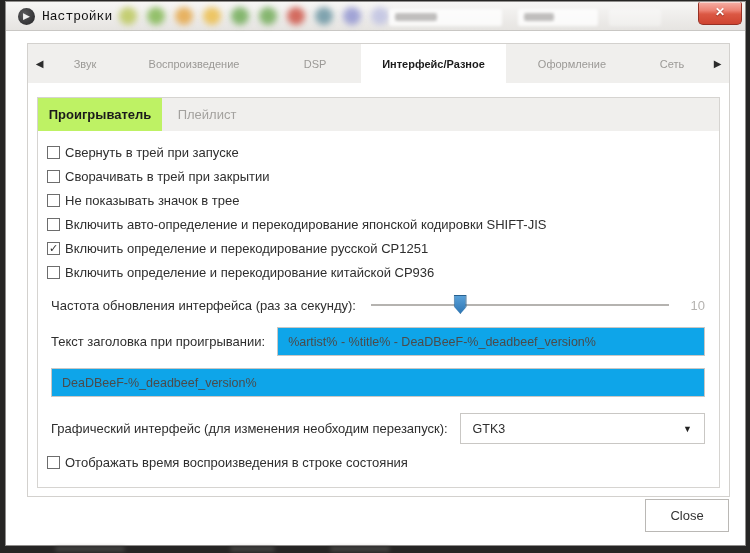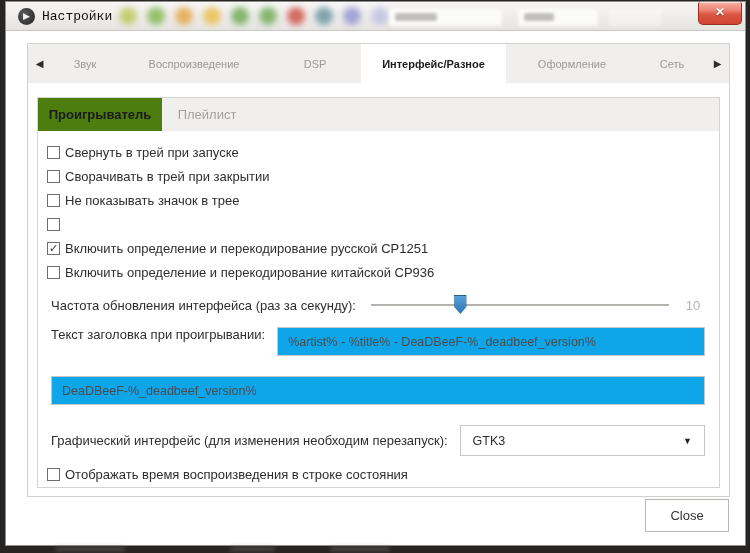--- a/index.html
+++ b/index.html
@@ -44,40 +44,40 @@
   .tab { display:flex; align-items:center; justify-content:center;
          font-size:11px; color:#9b9996; cursor:default; white-space:nowrap; }
   .tab.active { background:#fff; color:#1c1c1c; font-weight:bold; }
 
   
   .subnotebook { position:absolute; left:9px; top:53px; width:683px; height:391px;
                  border:1px solid #d6d4d1; background:#fff; }
   .subtabstrip { display:flex; height:33px; background:#f0efed; }
   .subtab { display:flex; align-items:center; justify-content:center;
             font-size:13px; color:#a3a19e; cursor:default; }
-  .subtab.active { background:#4d7c0f; color:#1b1b1b; font-weight:bold; }
+  .subtab.active { background:#bef264; color:#1b1b1b; font-weight:bold; }
   .subcontent { padding:14px 14px 0 9px; font-size:13px; color:#2e2e2e; }
 
   
   .check-row { display:flex; align-items:center; height:15px; margin-bottom:9px; cursor:default; }
   .checkbox { width:13px; height:13px; border:1px solid #6d6d6d; background:#fff;
               margin-right:5px; flex:none; display:flex; align-items:center; justify-content:center;
               font-size:11px; color:#2e2e2e; line-height:1; }
   .check-row:not(.checked) .mark { display:none; }
 
   .slider-row { display:flex; align-items:center; height:24px; margin:13px 0 10px 4px; }
   .slider-label { flex:none; }
   .slider-track { flex:1; height:2px; background:#b5b3b0; position:relative; margin:0 12px 0 15px; }
   .slider-handle { position:absolute; top:-9px; width:13px; height:19px;
                    background:linear-gradient(#58a0d8,#3077b4); border:1px solid #28618f;
                    clip-path:polygon(0 0,100% 0,100% 60%,50% 100%,0 60%);
                    transform:translateX(-50%); cursor:default; }
-  .slider-value { flex:none; width:24px; text-align:center; color:#b5b3b0; font-size:13px; }
-
-  .field-row { display:flex; align-items:flex-start; margin:0 0 20px 4px; }
+  .slider-value { flex:none; width:24px; text-align:right; color:#b5b3b0; font-size:13px; }
+
+  .field-row { display:flex; align-items:center; margin:0 0 12px 4px; }
   .field-label { flex:none; margin-right:12px; }
   .text-input { flex:1; height:29px; border:1px solid #c9c7c4; background:#0ea5e9;
                 display:flex; align-items:center; padding:0 10px;
                 font-size:12.5px; color:#4b4b4b; white-space:nowrap; overflow:hidden; }
 
   .combo-row { display:flex; align-items:center; margin:16px 0 0 4px; }
   .combo { flex:1; height:31px; border:1px solid #c9c7c4; background:#fff;
            display:flex; align-items:center; justify-content:space-between;
            padding:0 12px; font-size:12.5px; color:#2e2e2e; cursor:default; }
   .combo-arrow { font-size:9px; color:#222; }
@@ -154,20 +154,21 @@
         <label class="check-row">
           <span class="checkbox"></span>
           <span>Сворачивать в трей при закрытии</span>
         </label>
         <label class="check-row">
           <span class="checkbox"></span>
           <span>Не показывать значок в трее</span>
         </label>
         <label class="check-row">
           <span class="checkbox"></span>
+          <span>Включить авто-определение и перекодирование японской кодировки SHIFT-JIS</span>
         </label>
         <label class="check-row checked">
           <span class="checkbox">
               <span class="mark">✓</span>
             </span>
           <span>Включить определение и перекодирование русской CP1251</span>
         </label>
         <label class="check-row">
           <span class="checkbox"></span>
           <span>Включить определение и перекодирование китайской CP936</span>

